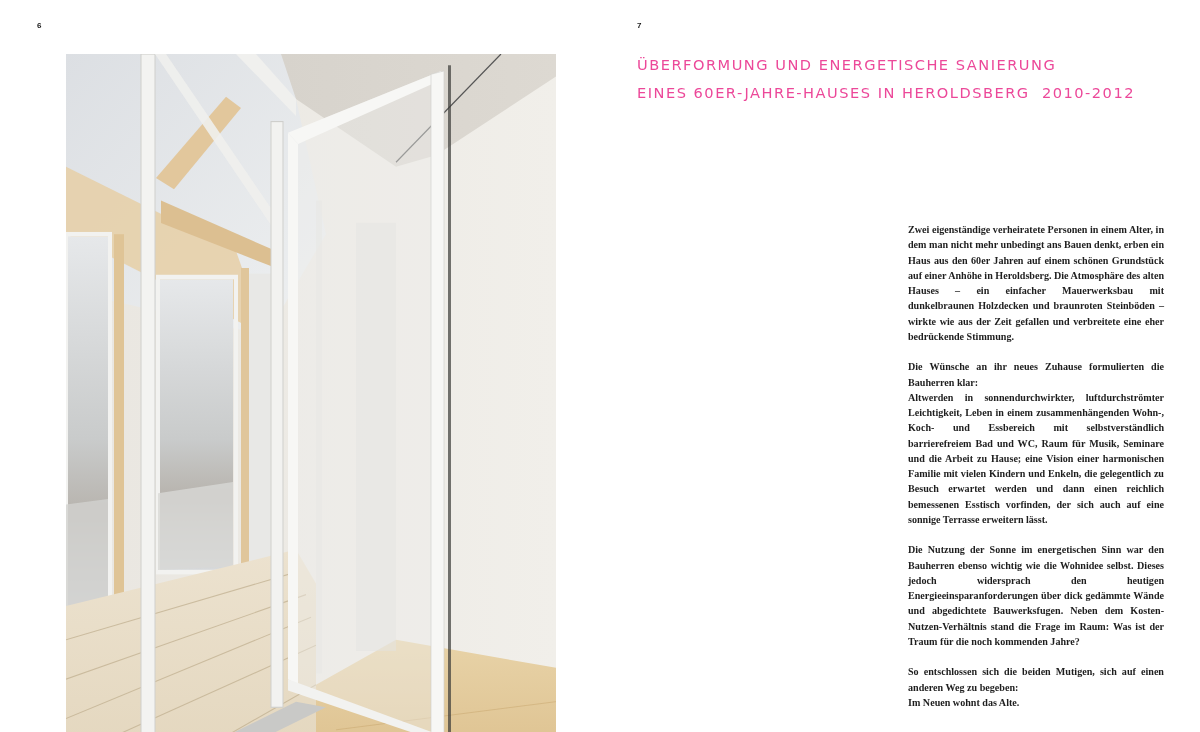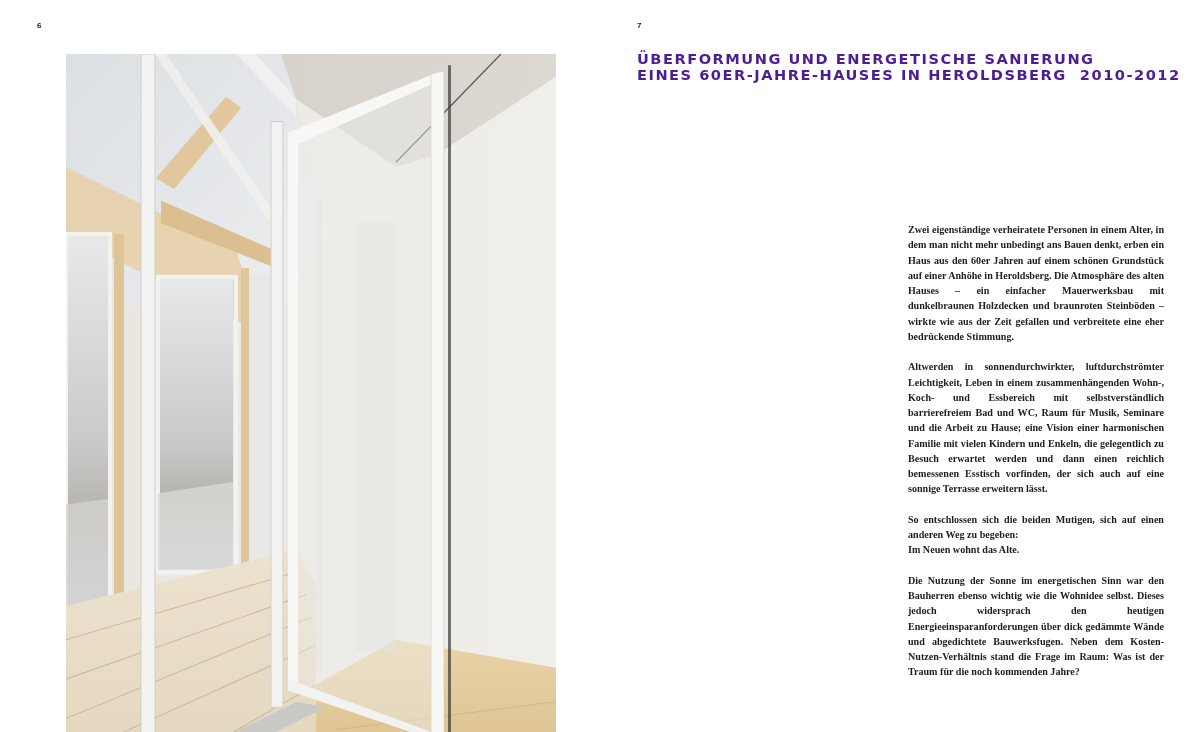--- a/index.html
+++ b/index.html
@@ -6,21 +6,21 @@
     body { width: 1200px; height: 732px; position: relative; overflow: hidden; }
     .spread { position: absolute; inset: 0; }
     .page-num { position: absolute; top: 21px; font-family: "Liberation Sans", sans-serif; font-size: 8px; font-weight: bold; color: #1a1a1a; }
     .page-num.left { left: 37px; }
     .page-num.right { left: 637px; }
 
     .photo { position: absolute; left: 36px; top: 54px; width: 490px; height: 722px; overflow: hidden; background: #e7e2da; margin-left: 30px; }
     .photo svg { display: block; width: 100%; height: 100%; }
     .caption { position: absolute; right: 6px; bottom: 4px; font-family: "DejaVu Sans", sans-serif; font-size: 7.6px; color: #1a1a1a; letter-spacing: 0.1px; }
 
-    .title { position: absolute; left: 637px; top: 51px; font-family: "DejaVu Sans", sans-serif; font-weight: bold; font-size: 14.6px; letter-spacing: 1.5px; line-height: 16px; color: #4c1d95; white-space: pre; }
+    .title { position: absolute; left: 637px; top: 51px; font-family: "DejaVu Sans", sans-serif; font-weight: normal; font-size: 14.6px; letter-spacing: 1.5px; line-height: 28px; color: #ec4899; white-space: pre; }
 
     .body-text { position: absolute; left: 908px; top: 222px; width: 256px; font-family: "Liberation Serif", serif; font-size: 10.1px; line-height: 15.25px; color: #1e1e1e; text-align: justify; hyphens: manual; }
     .body-text p { margin: 0 0 15.25px 0; font-weight: bold; }
     .body-text span.line { display: block; }
   </style>
 </head>
 <body>
 
 <div class="spread">
 
@@ -119,24 +119,25 @@
   <div class="page-num right">7</div>
 
   <div class="title"><span>ÜBERFORMUNG UND ENERGETISCHE SANIERUNG</span>
 <span>EINES 60ER-JAHRE-HAUSES IN HEROLDSBERG  2010-2012</span></div>
 
   <div class="body-text">
     <p>
       <span class="line">Zwei eigenständige verheiratete Personen in einem Alter, in dem man nicht mehr unbedingt ans Bauen denkt, erben ein Haus aus den 60er Jahren auf einem schönen Grundstück auf einer Anhöhe in Heroldsberg. Die Atmosphäre des alten Hauses – ein einfacher Mauerwerksbau mit dunkelbraunen Holzdecken und braunroten Steinböden – wirkte wie aus der Zeit gefallen und verbreitete eine eher bedrückende Stimmung.</span>
     </p>
     <p>
+      <span class="line">Die Wünsche an ihr neues Zuhause formulierten die Bauherren klar:</span>
       <span class="line">Altwerden in sonnendurchwirkter, luftdurchströmter Leichtigkeit, Leben in einem zusammenhängenden Wohn-, Koch- und Essbereich mit selbstverständlich barrierefreiem Bad und WC, Raum für Musik, Seminare und die Arbeit zu Hause; eine Vision einer harmonischen Familie mit vielen Kindern und Enkeln, die gelegentlich zu Besuch erwartet werden und dann einen reichlich bemessenen Esstisch vorfinden, der sich auch auf eine sonnige Terrasse erweitern lässt.</span>
+    </p>
+    <p>
+      <span class="line">Die Nutzung der Sonne im energetischen Sinn war den Bauherren ebenso wichtig wie die Wohnidee selbst. Dieses jedoch widersprach den heutigen Energieeinsparanforderungen über dick gedämmte Wände und abgedichtete Bauwerksfugen. Neben dem Kosten-Nutzen-Verhältnis stand die Frage im Raum: Was ist der Traum für die noch kommenden Jahre?</span>
     </p>
     <p>
       <span class="line">So entschlossen sich die beiden Mutigen, sich auf einen anderen Weg zu begeben:</span>
       <span class="line">Im Neuen wohnt das Alte.</span>
-    </p>
-    <p>
-      <span class="line">Die Nutzung der Sonne im energetischen Sinn war den Bauherren ebenso wichtig wie die Wohnidee selbst. Dieses jedoch widersprach den heutigen Energieeinsparanforderungen über dick gedämmte Wände und abgedichtete Bauwerksfugen. Neben dem Kosten-Nutzen-Verhältnis stand die Frage im Raum: Was ist der Traum für die noch kommenden Jahre?</span>
     </p>
   </div>
 
 </div>
 
 </body></html>

